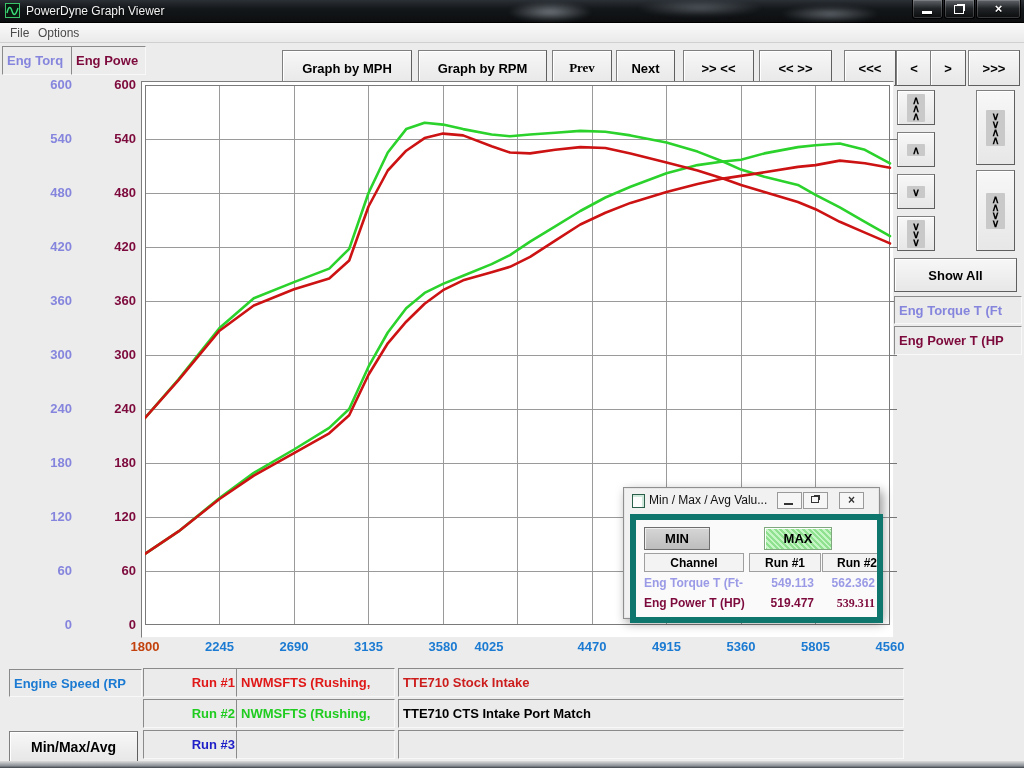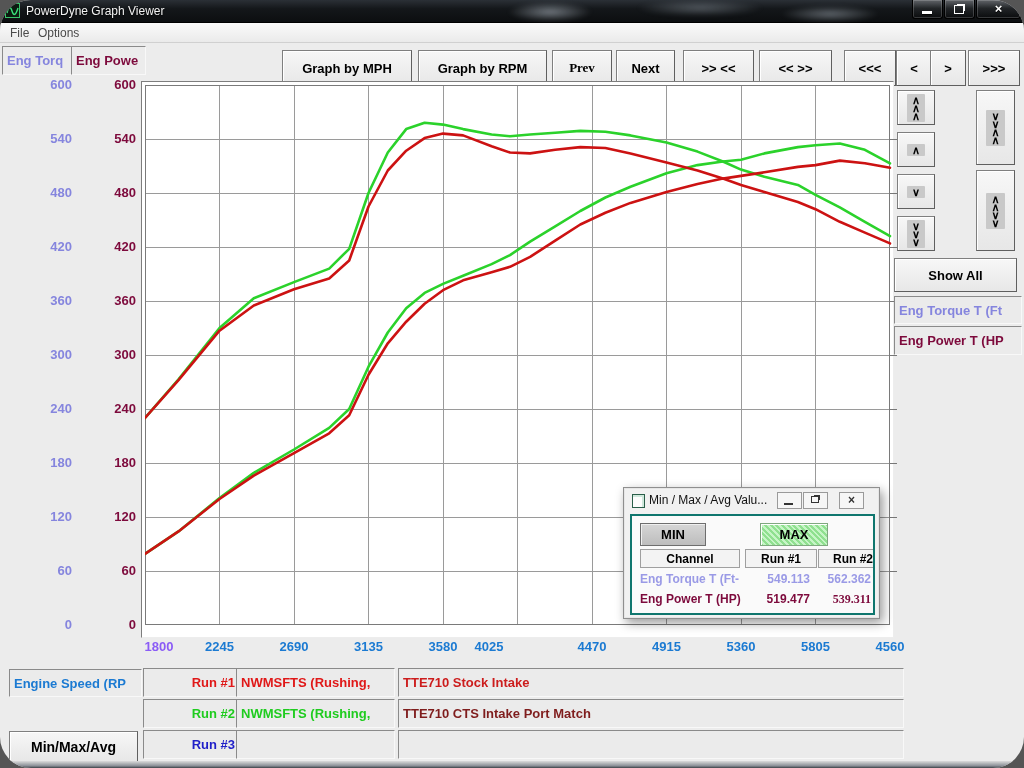--- a/index.html
+++ b/index.html
@@ -1,17 +1,17 @@
 <!DOCTYPE html>
 <html><head>
 <meta charset="utf-8">
 <style>
   html,body{margin:0;padding:0;background:#555;}
   #app{position:relative;width:1024px;height:768px;background:#ececec;overflow:hidden;
-       font-family:"Liberation Sans",sans-serif;font-size:12px;border-radius:31px;}
+       font-family:"Liberation Sans",sans-serif;font-size:12px;}
 
   
   #titlebar{position:absolute;left:0;top:0;width:1024px;height:22px;
     background:linear-gradient(#2b3036,#14171a 40%,#0c0e10);border-bottom:1px solid #000;}
   #titlebar .blur{position:absolute;left:470px;top:0;width:430px;height:22px;
     background:
       radial-gradient(60px 14px at 80px 12px, rgba(190,200,210,.55), rgba(0,0,0,0) 70%),
       radial-gradient(90px 12px at 230px 8px, rgba(150,160,170,.45), rgba(0,0,0,0) 70%),
       radial-gradient(70px 12px at 360px 14px, rgba(170,180,190,.5), rgba(0,0,0,0) 70%);
     filter:blur(2px);}
@@ -64,21 +64,21 @@
   #popup-title .txt{position:absolute;left:25px;top:5px;font-size:12px;color:#111;}
   .pg-icon{position:absolute;left:8px;top:6px;width:11px;height:12px;border:1px solid #2a5f4a;
     background:#fdfdfd;box-shadow:inset -2px 2px 0 #cfe8dc;}
   .pbtn{position:absolute;top:4px;width:23px;height:15px;background:#f6f6f6;
     border:1px solid #9a9a9a;}
   .pbtn .glyph-bar{left:6px;bottom:3px;width:9px;height:2px;background:#333;box-shadow:none;}
   .pbtn .glyph-restore{left:7px;top:3px;width:6px;height:5px;border-color:#333;
     box-shadow:2px -2px 0 -1px #333;}
   .pbtn .glyph-x{top:0px;color:#333;font-size:12px;text-shadow:none;}
   #popup-inner{position:absolute;left:6px;top:26px;width:241px;height:97px;background:#fafafa;
-    border:2px solid #0f766e;overflow:hidden;}
+    border:6px solid #0f766e;overflow:hidden;}
   #min-btn{left:8px;top:7px;width:64px;height:21px;background:linear-gradient(#d6d6d6,#bdbdbd);
     border:1px solid #6e6e6e;box-shadow:inset 1px 1px 0 #efefef;}
   #max-btn{left:128px;top:7px;width:66px;height:21px;
     background:repeating-linear-gradient(45deg,#8fe08f 0 2px,#c6f5c6 2px 4px);
     border:1px solid #7fa87f;}
   .hdr-box{position:absolute;top:33px;height:17px;background:#f3f3f3;border:1px solid #9f9f9f;
     display:flex;align-items:center;justify-content:center;font-weight:bold;font-size:12px;}
   .prow{position:absolute;height:15px;font-weight:bold;font-size:12px;white-space:nowrap;}
   .pval{position:absolute;text-align:right;font-weight:bold;font-size:12px;}
   #bottom-edge{position:absolute;left:0;top:761px;width:1024px;height:7px;
@@ -177,21 +177,21 @@
       <div class="tickL" style="left:28px;top:293px;color:#8585de;">360</div>
       <div class="tickL" style="left:92px;top:293px;color:#7d0a3c;">360</div>
       <div class="tickL" style="left:28px;top:239px;color:#8585de;">420</div>
       <div class="tickL" style="left:92px;top:239px;color:#7d0a3c;">420</div>
       <div class="tickL" style="left:28px;top:185px;color:#8585de;">480</div>
       <div class="tickL" style="left:92px;top:185px;color:#7d0a3c;">480</div>
       <div class="tickL" style="left:28px;top:131px;color:#8585de;">540</div>
       <div class="tickL" style="left:92px;top:131px;color:#7d0a3c;">540</div>
       <div class="tickL" style="left:28px;top:77px;color:#8585de;">600</div>
       <div class="tickL" style="left:92px;top:77px;color:#7d0a3c;">600</div>
-      <div class="tickX" style="left:159px;color:#8b5cf6;text-align:center;">1800</div>
+      <div class="tickX" style="left:145px;color:#c2410c;text-align:center;">1800</div>
       <div class="tickX" style="left:219.5px;color:#1b7ad2;">2245</div>
       <div class="tickX" style="left:294px;color:#1b7ad2;">2690</div>
       <div class="tickX" style="left:368.5px;color:#1b7ad2;">3135</div>
       <div class="tickX" style="left:443px;color:#1b7ad2;">3580</div>
       <div class="tickX" style="left:489px;color:#1b7ad2;">4025</div>
       <div class="tickX" style="left:592px;color:#1b7ad2;">4470</div>
       <div class="tickX" style="left:666.5px;color:#1b7ad2;">4915</div>
       <div class="tickX" style="left:741px;color:#1b7ad2;">5360</div>
       <div class="tickX" style="left:815.5px;color:#1b7ad2;">5805</div>
       <div class="tickX" style="left:890px;color:#1b7ad2;">4560</div>
@@ -260,20 +260,20 @@
 
   <div class="sunken" style="left:9px;top:669px;width:127px;height:26px;color:#1b7ad2;">Engine Speed (RP</div>
   <div class="btn" style="left:9px;top:731px;width:127px;height:29px;font-size:14px;">Min/Max/Avg</div>
 
   <div class="sunken" style="left:143px;top:668px;width:87px;height:27px;color:#e01818;justify-content:flex-end;padding-right:6px;">Run #1</div>
   <div class="sunken" style="left:236px;top:668px;width:153px;height:27px;color:#e01818;">NWMSFTS (Rushing,</div>
   <div class="sunken" style="left:398px;top:668px;width:500px;height:27px;color:#cc1c1c;">TTE710 Stock Intake</div>
 
   <div class="sunken" style="left:143px;top:699px;width:87px;height:27px;color:#1fcc1f;justify-content:flex-end;padding-right:6px;">Run #2</div>
   <div class="sunken" style="left:236px;top:699px;width:153px;height:27px;color:#1fcc1f;">NWMSFTS (Rushing,</div>
-  <div class="sunken" style="left:398px;top:699px;width:500px;height:27px;color:#7f1d1d;">TTE710 CTS Intake Port Match</div>
+  <div class="sunken" style="left:398px;top:699px;width:500px;height:27px;color:#000000;">TTE710 CTS Intake Port Match</div>
 
   <div class="sunken" style="left:143px;top:730px;width:87px;height:27px;color:#1f1fc8;justify-content:flex-end;padding-right:6px;">Run #3</div>
   <div class="sunken" style="left:236px;top:730px;width:153px;height:27px;color:#1f1fc8;"></div>
   <div class="sunken" style="left:398px;top:730px;width:500px;height:27px;color:#1f1fc8;"></div>
 
   <div id="bottom-edge"></div>
 </div>
 
 </body></html>

